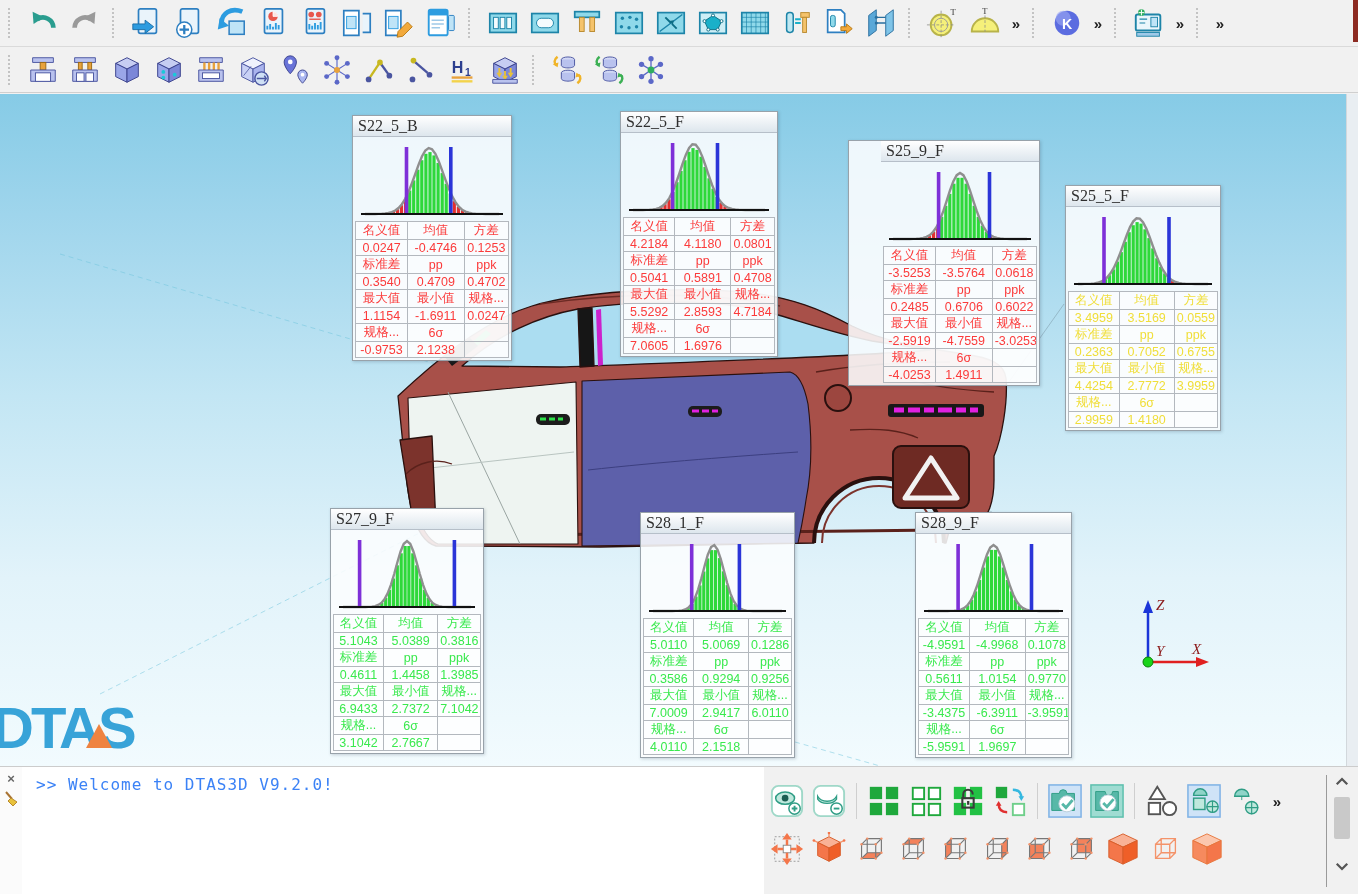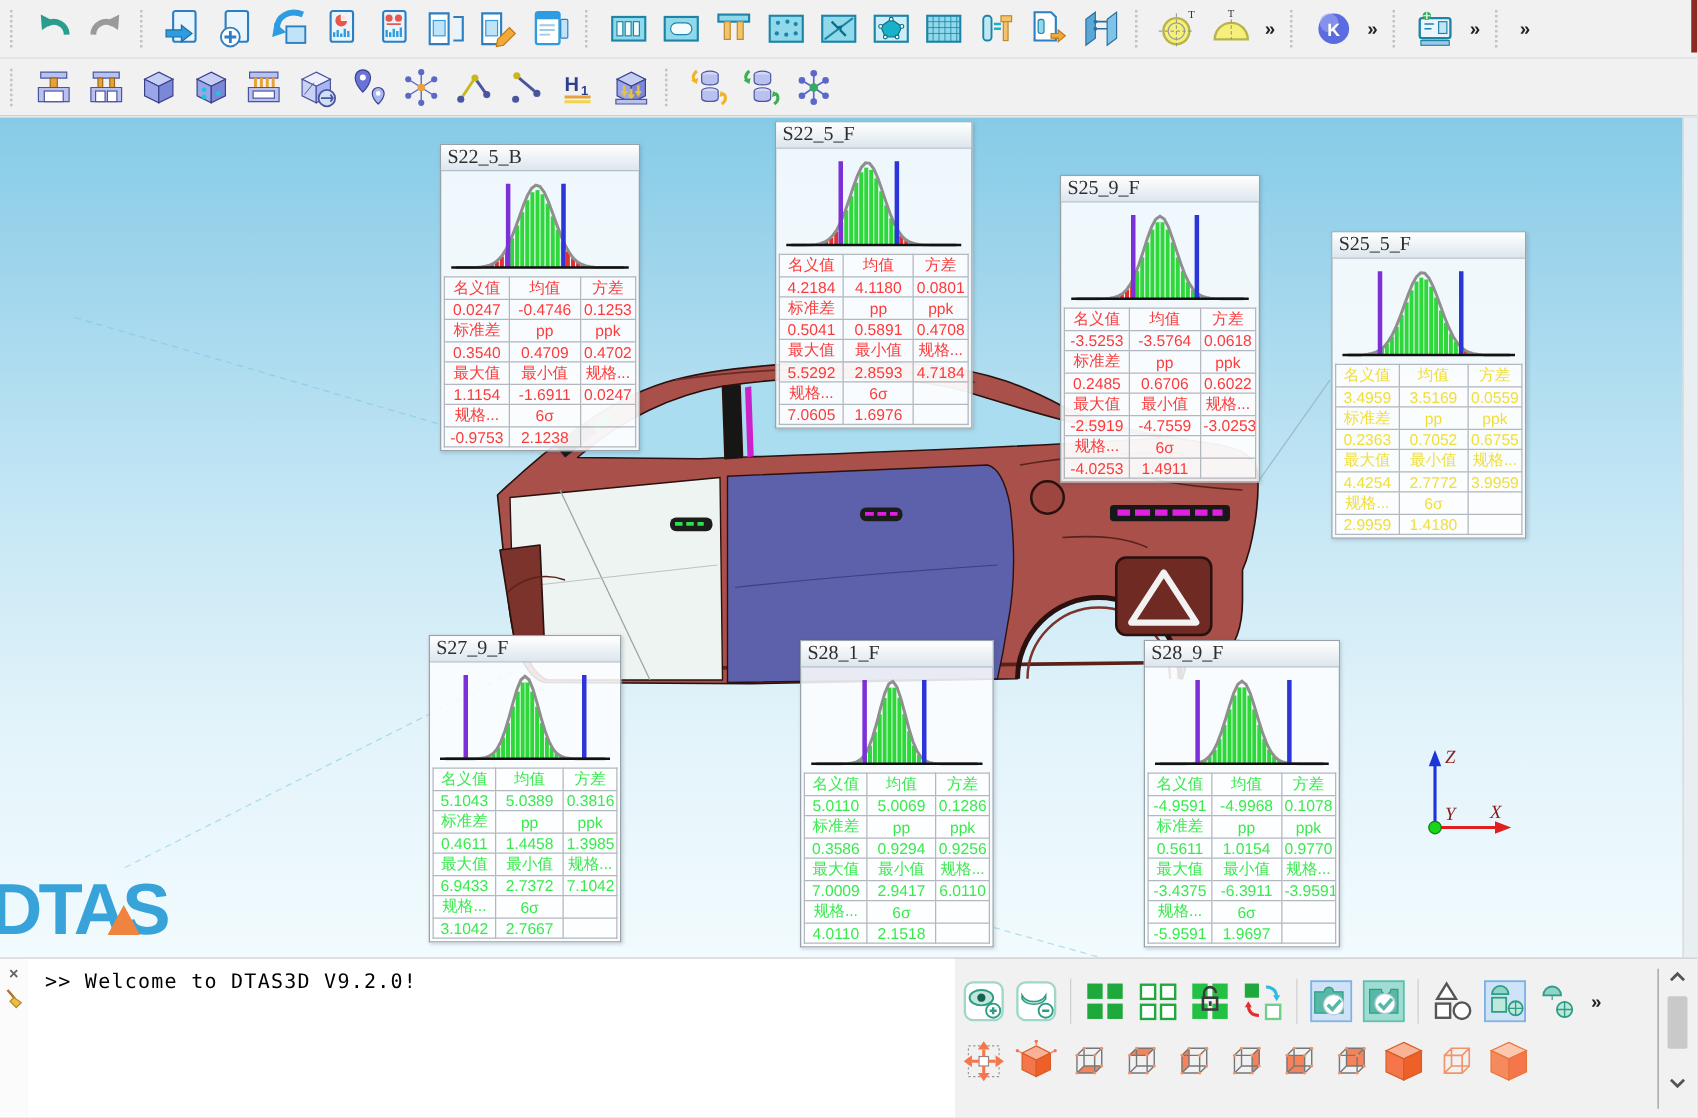--- a/index.html
+++ b/index.html
@@ -42,21 +42,21 @@
   #bottom{position:absolute;top:766px;left:0;width:1358px;height:128px;background:#f1f1f1;
           border-top:1px solid #cccccc;}
   #console-strip{position:absolute;left:0;top:0;width:22px;height:128px;background:#fbfbfb;
           border-right:1px solid #e3e3e3;text-align:center;}
   .cbtn{width:16px;height:16px;margin:4px auto 2px;cursor:pointer;color:#666;font-size:13px;
         font-weight:bold;line-height:16px;}
   #side-tab{position:absolute;bottom:2px;left:3px;writing-mode:vertical-rl;font-size:13px;
         color:#8f8f8f;letter-spacing:4px;cursor:pointer;}
   #console{position:absolute;left:22px;top:0;width:742px;height:128px;background:#ffffff;}
   #console span{display:block;padding:8px 0 0 14px;font-family:"DejaVu Sans Mono",monospace;
-        font-size:16px;color:#000000;letter-spacing:1px;}
+        font-size:16px;color:#3b82f6;letter-spacing:1px;}
   #br-tools{position:absolute;left:766px;top:0;right:36px;height:128px;}
   #tb-bottom1{position:relative;top:12px;height:44px;background:transparent;}
   #tb-bottom2{position:relative;top:16px;height:44px;background:transparent;}
   .vsep{width:1px;height:36px;background:#cfcfcf;margin:0 6px;}
   #vsb-sep{position:absolute;right:31px;top:8px;bottom:8px;width:1px;background:#9a9a9a;}
   #vsb{position:absolute;right:4px;top:4px;width:24px;height:120px;}
   #vsb .arr{width:24px;height:22px;display:flex;align-items:center;justify-content:center;cursor:pointer;}
   #vsb .thumb{width:16px;height:42px;margin:4px auto;background:#c9c9c9;border-radius:2px;cursor:grab;}
   #vsb .sp{height:12px;}
 </style>
@@ -595,21 +595,21 @@
                 <td></td>
               </tr>
               <tr>
                 <td>-0.9753</td>
                 <td>2.1238</td>
                 <td></td>
               </tr>
             </tbody>
           </table>
         </div>
-        <div class="panel" style="left: 620px; top: 3px; width: 156px;">
+        <div class="panel" style="left: 620px; top: 17px; width: 156px;">
           <div class="ptitle">S22_5_F</div>
           <svg class="phist" width="148" height="84" viewBox="0 0 148 84">
     <rect x="30.4" y="75.7" width="3.2" height="1.3" fill="#e23030"></rect>
             <rect x="34.4" y="74.1" width="3.2" height="2.9" fill="#e23030"></rect>
             <rect x="38.4" y="71.2" width="3.2" height="5.8" fill="#e23030"></rect>
             <rect x="42.4" y="66.3" width="3.2" height="10.7" fill="#e23030"></rect>
             <rect x="46.4" y="58.9" width="3.2" height="18.1" fill="#2ed83a"></rect>
             <rect x="50.4" y="49.2" width="3.2" height="27.8" fill="#2ed83a"></rect>
             <rect x="54.4" y="38.0" width="3.2" height="39.0" fill="#2ed83a"></rect>
             <rect x="58.4" y="27.2" width="3.2" height="49.8" fill="#2ed83a"></rect>
@@ -672,21 +672,21 @@
                 <td></td>
               </tr>
               <tr>
                 <td>7.0605</td>
                 <td>1.6976</td>
                 <td></td>
               </tr>
             </tbody>
           </table>
         </div>
-        <div class="panel" style="left: 848px; top: 46px; width: 158px;">
+        <div class="panel" style="left: 848px; top: 46px; width: 158px; padding-left: 32px;">
           <div class="ptitle">S25_9_F</div>
           <svg class="phist" width="150" height="84" viewBox="0 0 150 84">
     <rect x="38.9" y="75.4" width="3.2" height="1.6" fill="#e23030"></rect>
             <rect x="42.9" y="73.5" width="3.2" height="3.5" fill="#e23030"></rect>
             <rect x="47.0" y="69.8" width="3.2" height="7.2" fill="#e23030"></rect>
             <rect x="51.1" y="63.7" width="3.2" height="13.3" fill="#e23030"></rect>
             <rect x="55.1" y="54.9" width="3.2" height="22.1" fill="#2ed83a"></rect>
             <rect x="59.2" y="43.8" width="3.2" height="33.2" fill="#2ed83a"></rect>
             <rect x="63.2" y="31.9" width="3.2" height="45.1" fill="#2ed83a"></rect>
             <rect x="67.3" y="21.7" width="3.2" height="55.3" fill="#2ed83a"></rect>
@@ -826,21 +826,21 @@
                 <td></td>
               </tr>
               <tr>
                 <td>2.9959</td>
                 <td>1.4180</td>
                 <td></td>
               </tr>
             </tbody>
           </table>
         </div>
-        <div class="panel" style="left: 343px; top: 414px; width: 152px;">
+        <div class="panel" style="left: 330px; top: 414px; width: 152px;">
           <div class="ptitle">S27_9_F</div>
           <svg class="phist" width="144" height="84" viewBox="0 0 144 84">
     <rect x="41.3" y="75.3" width="3.2" height="1.7" fill="#2ed83a"></rect>
             <rect x="45.2" y="72.8" width="3.2" height="4.2" fill="#2ed83a"></rect>
             <rect x="49.1" y="67.9" width="3.2" height="9.1" fill="#2ed83a"></rect>
             <rect x="52.9" y="59.9" width="3.2" height="17.1" fill="#2ed83a"></rect>
             <rect x="56.8" y="48.5" width="3.2" height="28.5" fill="#2ed83a"></rect>
             <rect x="60.7" y="35.3" width="3.2" height="41.7" fill="#2ed83a"></rect>
             <rect x="64.6" y="23.3" width="3.2" height="53.7" fill="#2ed83a"></rect>
             <rect x="68.5" y="16.0" width="3.2" height="61.0" fill="#2ed83a"></rect>

